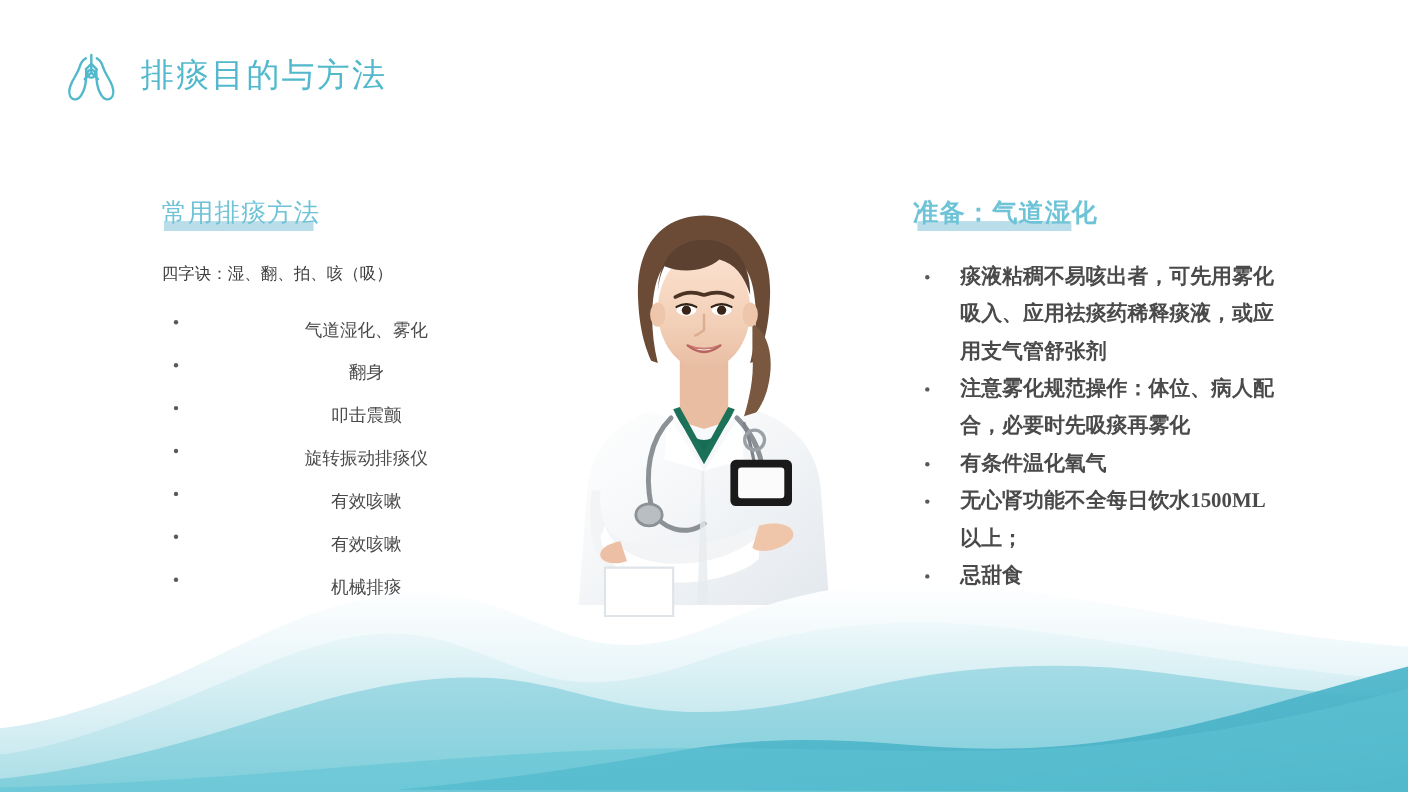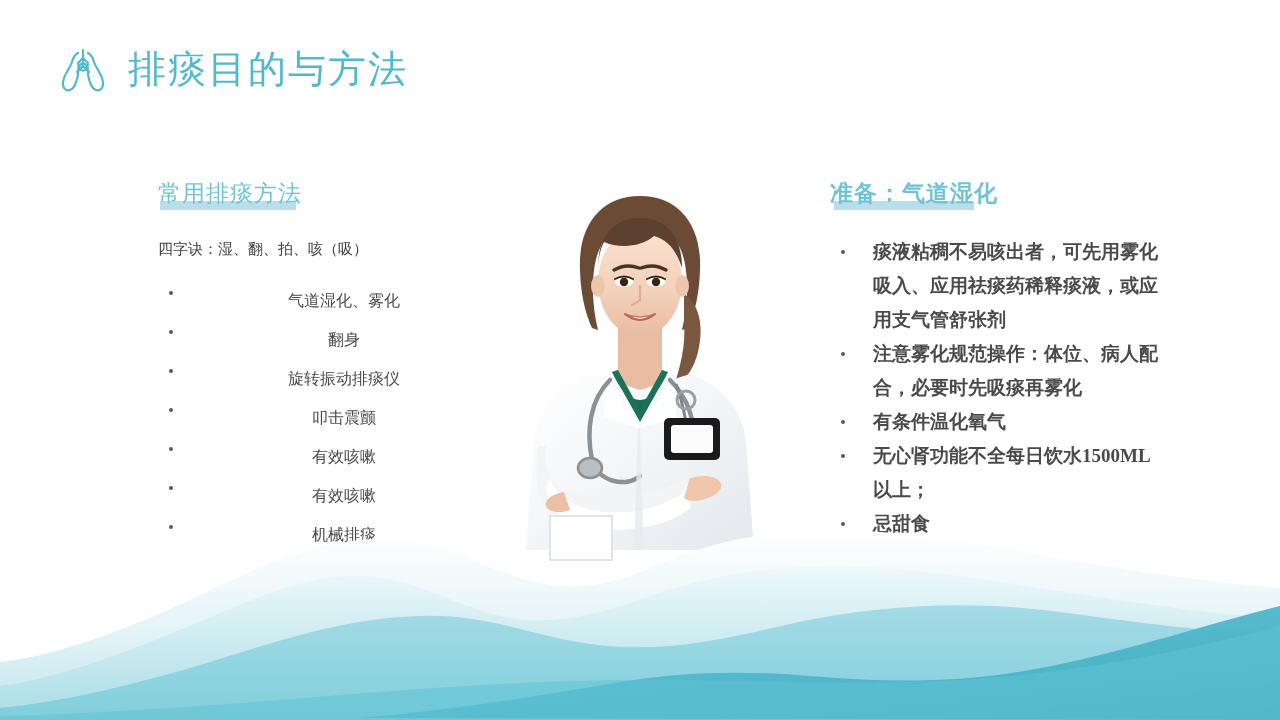--- a/index.html
+++ b/index.html
@@ -9,28 +9,28 @@
     font-family:"Liberation Serif","DejaVu Serif",serif;
     overflow:hidden;
     position:relative;
   }
   .slide{position:absolute;inset:0;background:#fff;overflow:hidden;}
 
   
   .header{position:absolute;left:56px;top:44px;display:flex;align-items:center;gap:18px;}
   .lungs-icon{width:54px;height:50px;display:block;}
   .slide-title{
-    font-size:38px;color:#52b9cd;letter-spacing:2px;
+    font-size:30px;color:#52b9cd;letter-spacing:2px;
     font-family:"Liberation Serif","DejaVu Serif",serif;
     white-space:nowrap;line-height:1;
   }
 
   
   .col{position:absolute;}
-  .col-left{left:158px;top:178px;width:330px;}
+  .col-left{left:147px;top:178px;width:330px;}
   .col-right{left:830px;top:178px;width:340px;font-weight:bold;}
 
   .section-head{position:relative;display:inline-block;margin:0 0 0 0;}
   .section-head .underline{
     position:absolute;left:2px;right:6px;bottom:-1px;height:9px;
     background:#b9dde9;z-index:0;
   }
   .section-head .txt{
     position:relative;z-index:1;
     font-size:23px;color:#6fc3d6;letter-spacing:1px;white-space:nowrap;
@@ -94,22 +94,22 @@
     <div class="section-head">
       <span class="underline"></span>
       <span class="txt">常用排痰方法</span>
     </div>
 
     <div class="lead">四字诀：湿、翻、拍、咳（吸）</div>
 
     <ul class="bullets">
       <li>气道湿化、雾化</li>
       <li>翻身</li>
+      <li>叩击震颤</li>
       <li>旋转振动排痰仪</li>
-      <li>叩击震颤</li>
       <li>有效咳嗽</li>
       <li>有效咳嗽</li>
       <li>机械排痰</li>
     </ul>
   </div>
 
   <div class="col col-right">
     <div class="section-head">
       <span class="underline"></span>
       <span class="txt">准备：气道湿化</span>

